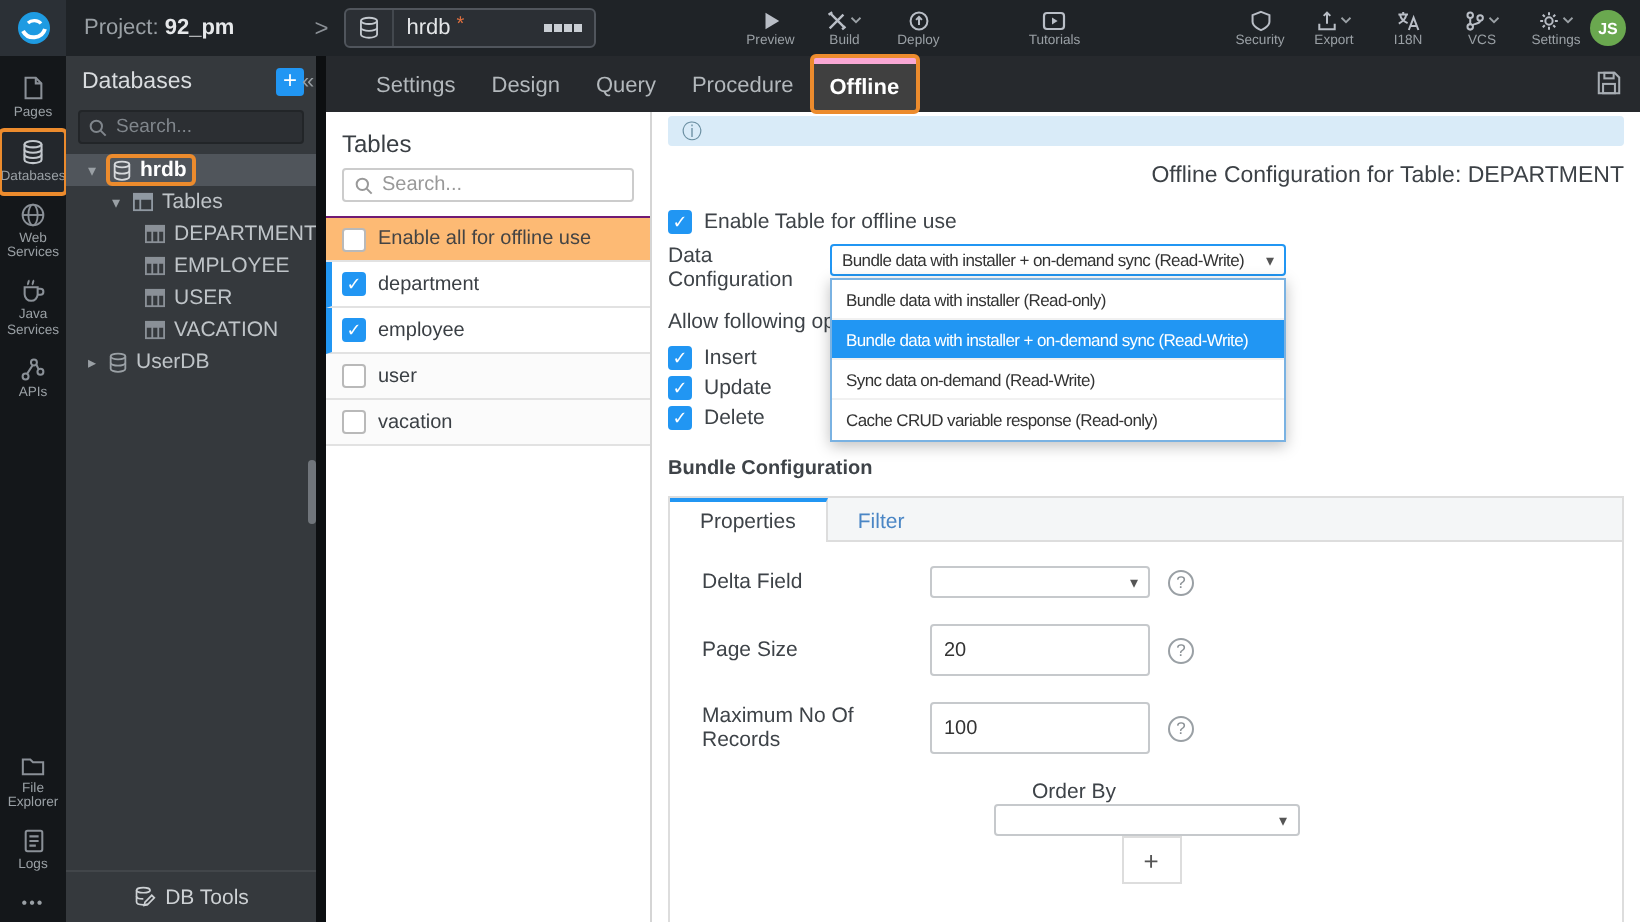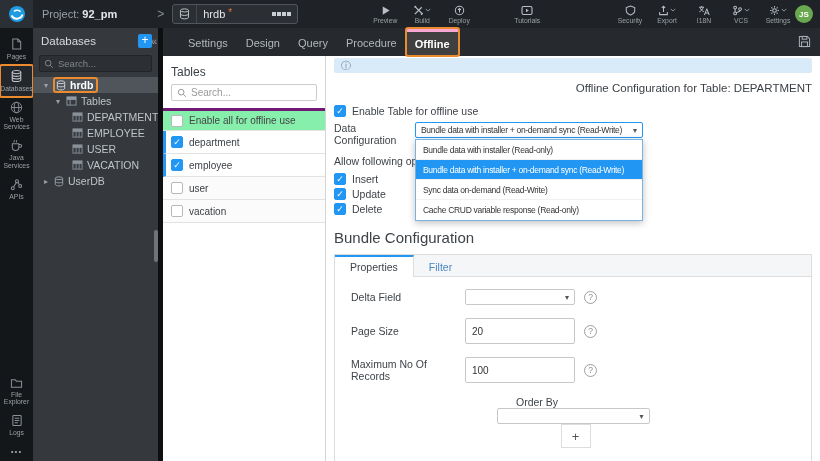--- a/index.html
+++ b/index.html
@@ -67,21 +67,21 @@
 
   .ws-content { flex:1; display:flex; background:#fff; min-height:0; }
 
   
   .tables-panel { width:163px; border-right:1px solid #d5d5d5; display:flex; flex-direction:column; flex:none; }
   .tp-title { font-size:12px; color:#3a3f44; padding:9px 8px 3px; }
   .tp-search { margin:2px 8px 7px; height:17px; border:1px solid #ccc; border-radius:2px; display:flex; align-items:center; gap:4px; padding:0 5px; }
   .tp-search input { border:none; outline:none; font-size:10px; color:#555; width:115px; }
   .tp-search input::placeholder { color:#999; }
   .tp-row { height:23px; display:flex; align-items:center; gap:6px; padding:0 8px; border-bottom:1px solid #e2e2e2; font-size:10px; color:#3a3f44; background:#fbfbfb; cursor:pointer; }
-  .tp-row.header { background:#86efac; border-top:3px solid #701a75; color:#444; }
+  .tp-row.header { background:#fdba74; border-top:1px solid #701a75; color:#444; }
   .tp-row.checked { background:#fff; border-left:3px solid #2196f3; padding-left:5px; }
 
   
   .cb { width:12px; height:12px; border:1px solid #b9b9b9; border-radius:2px; background:#fff; flex:none; display:flex; align-items:center; justify-content:center; }
   .cb.checked { background:#2196f3; border-color:#2196f3; }
   .cb .mark { color:#fff; font-size:9px; line-height:10px; }
 
   
   .main { flex:1; padding:2px 8px 0; min-width:0; position:relative; }
   .note { background:#d9ebf8; border-radius:2px; height:15px; display:flex; align-items:center; gap:5px; padding:0 7px; font-size:9.5px; color:#517387; margin-bottom:9px; }
@@ -93,21 +93,21 @@
   .dc-wrap { position:relative; }
   .dc-select { width:228px; height:16px; border:1px solid #2196f3; border-radius:2px; background:#fff; display:flex; align-items:center; padding:0 5px; cursor:pointer; }
   .dc-select .val { font-size:8.5px; letter-spacing:-0.3px; color:#333; white-space:nowrap; overflow:hidden; flex:1; }
   .caret { font-size:8px; color:#555; flex:none; margin-left:4px; }
   .dc-menu { position:absolute; left:0; top:17px; width:228px; background:#fff; border:1px solid #7ab2e2; box-shadow:0 2px 7px rgba(0,0,0,.25); z-index:10; }
   .dc-opt { height:20px; display:flex; align-items:center; padding:0 7px; font-size:8.5px; letter-spacing:-0.3px; color:#333; border-bottom:1px solid #f1f1f1; white-space:nowrap; overflow:hidden; cursor:pointer; }
   .dc-opt:last-child { border-bottom:none; }
   .dc-opt.selected { background:#2196f3; color:#fff; }
   .ops-label { font-size:10.5px; color:#3e4348; margin:9px 0 6px; }
   .ops .cb-row { margin-bottom:3px; }
-  .bundle-label { font-size:15px; color:#3e4348; margin:14px 0 8px; }
+  .bundle-label { font-size:10px; color:#3e4348; margin:14px 0 8px;font-weight:bold; }
 
   .bundle-panel { border:1px solid #ddd; background:#fff; margin-right:0; }
   .bp-tabs { height:22px; background:#f4f6f7; border-bottom:1px solid #ddd; display:flex; }
   .bp-tab { padding:0 15px; display:flex; align-items:center; font-size:10.5px; color:#4a86c5; cursor:pointer; border-top:2px solid transparent; }
   .bp-tab.active { background:#fff; color:#3e4348; border-top:2px solid #2196f3; border-right:1px solid #ddd; margin-bottom:-1px; }
   .bp-body { padding:12px 16px 20px; }
   .f-row { display:flex; align-items:center; margin-bottom:13px; }
   .f-row:last-child { margin-bottom:4px;flex-direction:column; }
   .f-label { width:114px; font-size:10.5px; color:#3e4348; flex:none; }
   .f-select { width:110px; height:16px; border:1px solid #c6c9cc; border-radius:2px; background:#fff; display:flex; align-items:center; justify-content:flex-end; padding:0 5px; cursor:pointer; }
@@ -486,20 +486,33 @@
                   <ellipse cx="6" cy="2.6" rx="4.4" ry="1.7"></ellipse>
                   <path d="M1.6 2.6 V10 c0 1 2 1.8 4.4 1.8 s4.4-.8 4.4-1.8 V2.6"></path>
                   <path d="M1.6 6.3 c0 1 2 1.8 4.4 1.8 s4.4-.8 4.4-1.8"></path>
                 </g>
               </svg>
             </span>
           <span>UserDB</span>
         </div>
       </div>
       <div class="db-scroll-thumb"></div>
+      <div class="db-footer">
+        <span class="icon">
+            <svg width="11" height="11" viewBox="0 0 13 13">
+              <g fill="none" stroke="#cdd1d4" stroke-width="1">
+                <ellipse cx="5.5" cy="2.5" rx="4" ry="1.5"></ellipse>
+                <path d="M1.5 2.5 V9.5 c0 .9 1.8 1.6 4 1.6 1 0 1.9-.1 2.6-.4"></path>
+                <path d="M1.5 6 c0 .9 1.8 1.6 4 1.6"></path>
+                <path d="M8 11 L12 7 L10.5 5.5 L6.5 9.5 L6 11.5 Z"></path>
+              </g>
+            </svg>
+          </span>
+        <span>DB Tools</span>
+      </div>
     </aside>
 
     <div class="strip">
       <span class="collapse-ic">«</span>
     </div>
 
     <div class="workspace">
       <div class="ws-tabs">
         <div class="ws-tab">Settings</div>
         <div class="ws-tab">Design</div>

